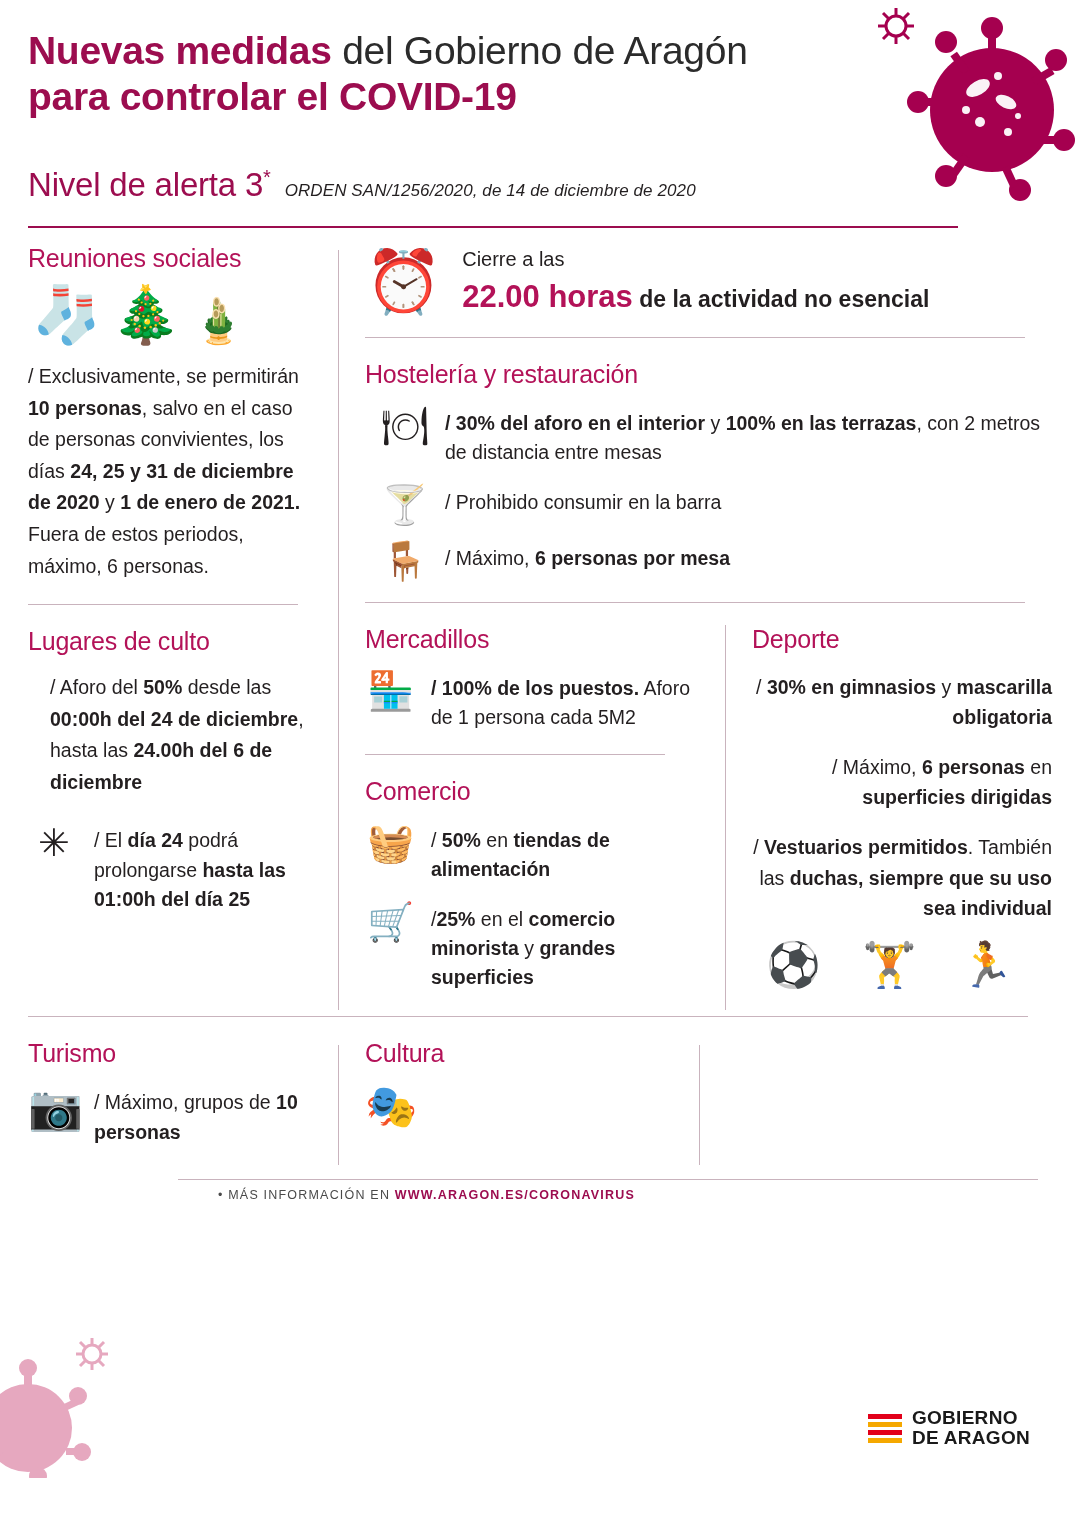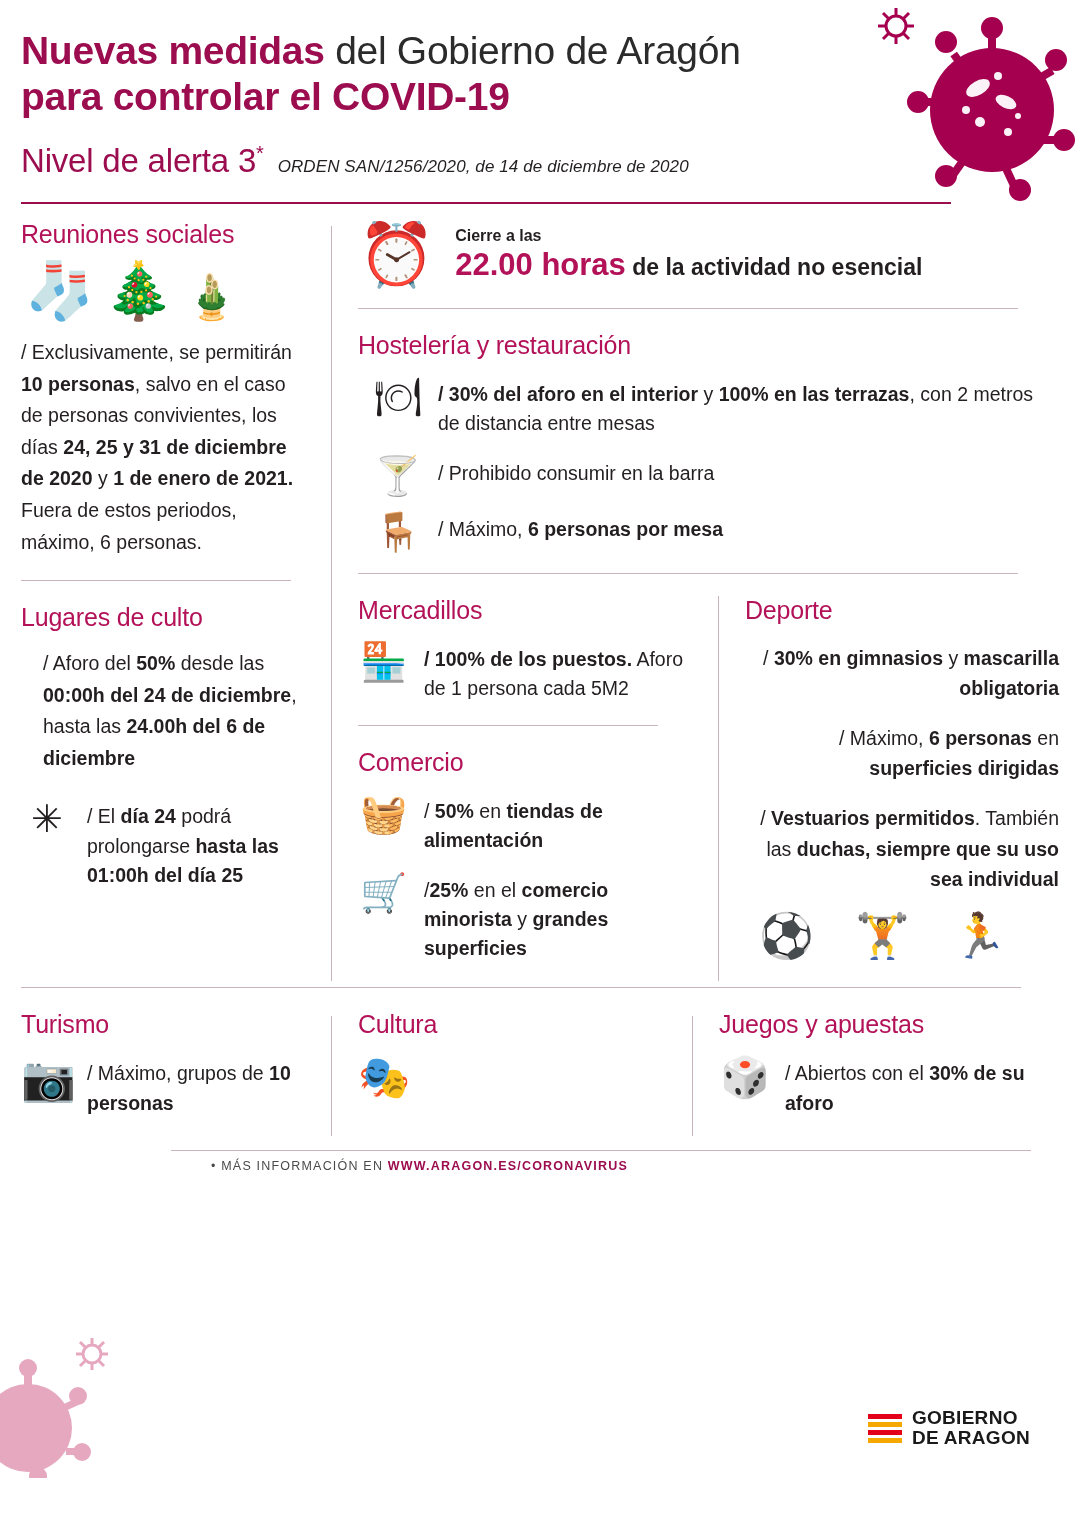--- a/index.html
+++ b/index.html
@@ -5,21 +5,21 @@
   * { box-sizing: border-box; margin: 0; padding: 0; }
   body {
     width: 1080px;
     height: 1528px;
     background: #ffffff;
     font-family: "Liberation Sans", sans-serif;
     color: #231f20;
     position: relative;
     overflow: hidden;
   }
-  .page { position: relative; width: 1080px; height: 1488px; padding: 0 21px; }
+  .page { position: relative; width: 1080px; height: 1488px; padding: 0 28px; }
 
   
   .header { position: relative; padding-top: 28px; }
   h1.title {
     font-size: 39px;
     line-height: 1.18;
     font-weight: 400;
     color: #2b2b2b;
     max-width: 800px;
     letter-spacing: -0.3px;
@@ -30,20 +30,21 @@
     display: flex;
     align-items: baseline;
     gap: 14px;
     margin-top: 22px;
   }
   .alert-level {
     font-size: 33px;
     color: #9c0d4f;
     font-weight: 400;
     letter-spacing: -0.2px;
+    margin-top: 24px;
   }
   .alert-level sup { font-size: 20px; }
   .order-ref {
     font-size: 17px;
     font-style: italic;
     color: #231f20;
     letter-spacing: 0.1px;
   }
   .hr-main {
     margin-top: 22px;
@@ -87,22 +88,22 @@
   .item .ico { font-size: 38px; line-height: 1; flex: 0 0 auto; width: 52px; text-align: center; }
   .item .body { font-size: 19.5px; line-height: 1.5; padding-top: 2px; }
   .item .body b { font-weight: 700; }
 
   .bullet { font-size: 19.5px; line-height: 1.55; margin-bottom: 20px; }
   .bullet b { font-weight: 700; }
 
   
   .closing { display: flex; gap: 20px; align-items: center; margin-top: 4px; }
   .clock { font-size: 62px; line-height: 1; }
-  .closing-txt-1 { font-size: 16px; color: #231f20; font-weight: 700; }
-  .closing-txt-2 { font-size: 31px; font-weight: 700; color: #b31258; margin-top: 2px; }
+  .closing-txt-1 { font-size: 20px; color: #231f20; font-weight: 400; }
+  .closing-txt-2 { font-size: 31px; font-weight: 700; color: #b31258; margin-top: 8px; }
   .closing-txt-2 .rest { color: #231f20; font-size: 23px; font-weight: 700; }
 
   
   .subgrid { display: flex; margin-top: 20px; }
   .sg-left { width: 360px; padding-right: 24px; }
   .sg-div { width: 1px; background: #c9b3bd; margin: 0 0 0 0; }
   .sg-right { flex: 1; padding-left: 26px; }
 
   
   .bottomrow { display: flex; margin-top: 8px; }
@@ -351,29 +352,20 @@
 
     <div class="br-2">
       <h2 class="sec">Cultura</h2>
       <div class="item" style="margin-top:18px;">
         <span class="ico" style="font-size:42px;">🎭</span>
       </div>
     </div>
 
     <div class="vdiv"></div>
 
-    <div class="br-3">
-      <h2 class="sec">Juegos y apuestas</h2>
-      <div class="item" style="margin-top:18px;">
-        <span class="ico" style="font-size:40px;">🎲</span>
-        <span class="body">
-          <span>/ Abiertos con el </span><b>30% de su aforo</b>
-        </span>
-      </div>
-    </div>
   </div>
 
   <div class="footer-hr" style="margin-left:150px; width:860px;"></div>
   <div class="footer">
     <div class="more-info">
       <span>•  MÁS INFORMACIÓN EN </span><b>WWW.ARAGON.ES/CORONAVIRUS</b>
     </div>
   </div>
 
   <div class="logo-wrap">

